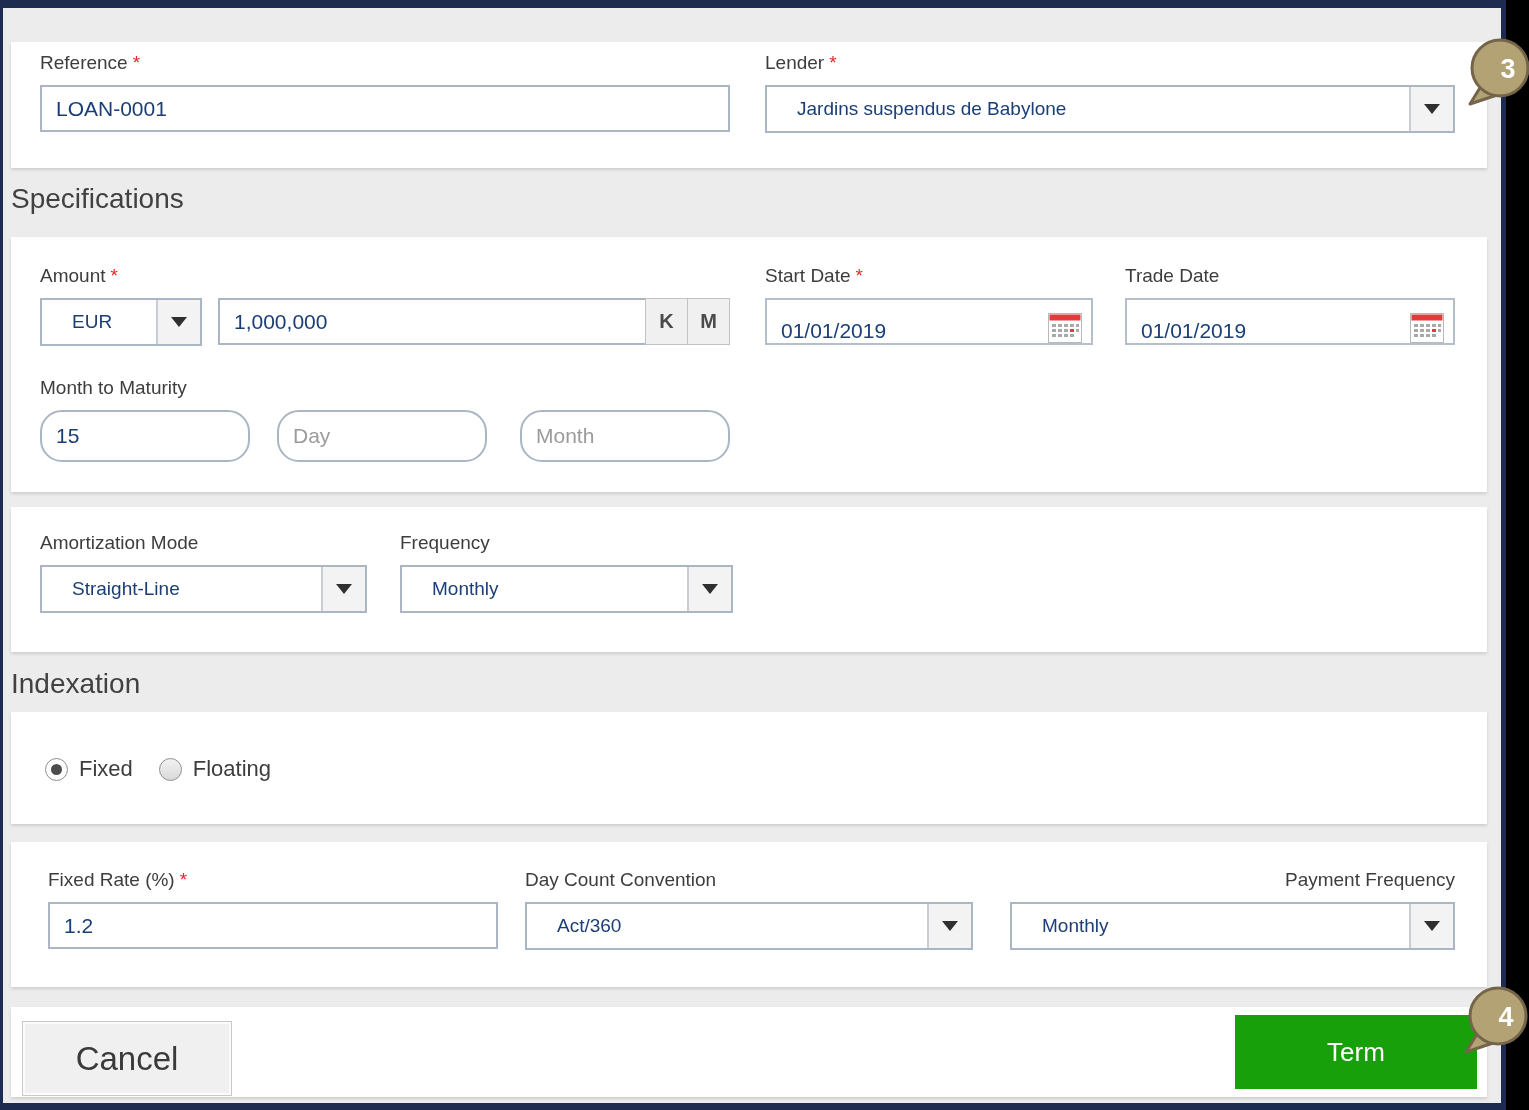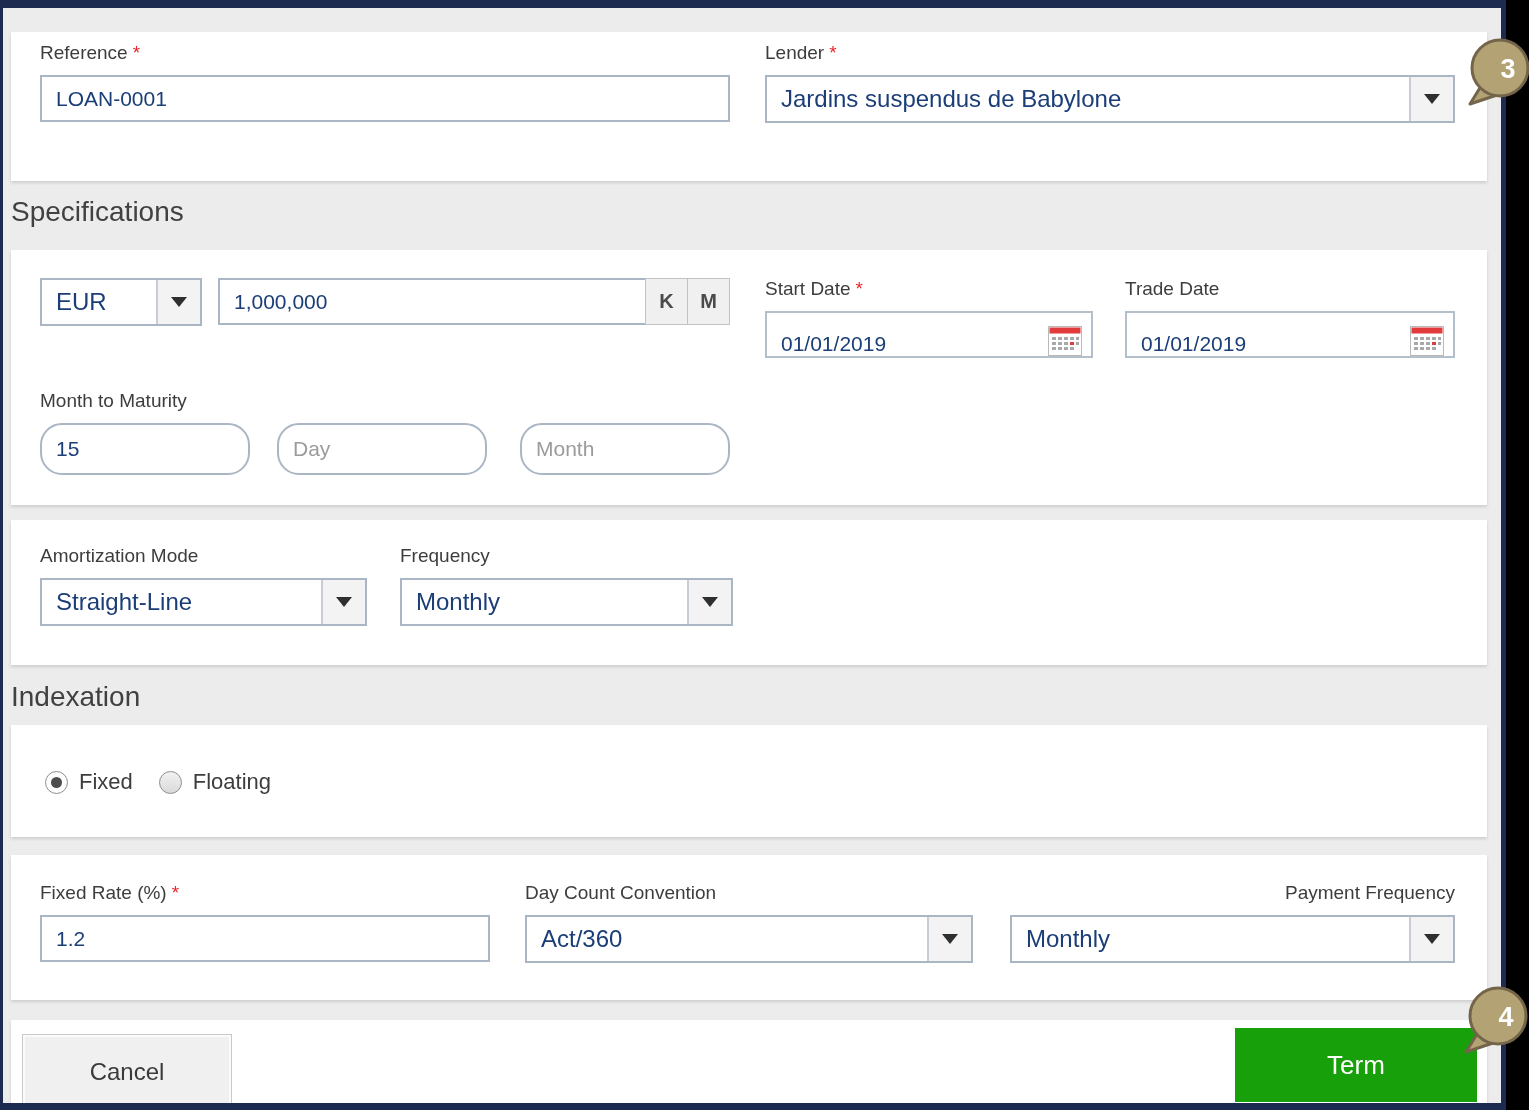--- a/index.html
+++ b/index.html
@@ -23,21 +23,21 @@
     position:relative;
     overflow:hidden;
   }
   
   .card {
     background:#fff;
     margin:0 14px 0 8px;
     position:relative;
     box-shadow:0 2px 3px rgba(0,0,0,.13);
   }
-  .card-header   { margin-top:24px; height:149px; }
+  .card-header   { margin-top:34px; height:126px; }
   .card-spec     { margin-top:22px; height:255px; }
   .card-amort    { margin-top:15px; height:145px; }
   .card-index    { margin-top:12px; height:112px; }
   .card-rate     { margin-top:18px; height:145px; }
   .card-footer   { margin-top:20px; height:90px; }
 
   .section-title {
     font-size:28px; color:#414141; font-weight:400;
     margin:15px 0 0 8px; height:32px; line-height:32px;
   }
@@ -56,21 +56,21 @@
     padding:0 5px 0 14px; outline:none;
   }
   input.text::placeholder { color:#9b9b9b; }
 
   .select {
     display:flex; height:48px;
     border:2px solid #aab6c3; background:#fff;
   }
   .select .val {
     flex:1; display:flex; align-items:center;
-    padding-left:14px; font-size:24px; color:#1b3e77;
+    padding-left:30px; font-size:19px; color:#1b3e77;
     white-space:nowrap; overflow:hidden;
   }
   .select .btn {
     width:44px; flex:none;
     background:#f3f3f3; border-left:2px solid #c8cdd3;
     display:flex; align-items:center; justify-content:center;
     cursor:pointer;
   }
   .caret {
     width:0; height:0;
@@ -127,33 +127,33 @@
     position:relative; flex:none;
   }
   .radio-opt.selected .radio-circle { background:#fdfdfd; }
   .radio-opt.selected .radio-circle::after {
     content:""; position:absolute; left:5px; top:5px;
     width:11px; height:11px; border-radius:50%; background:#4c4c4c;
   }
   .radio-label { font-size:22px; color:#3d3d3d; margin-left:11px; }
 
   
-  .f-rate { left:29px;  top:27px; width:450px; }
+  .f-rate { left:37px;  top:27px; width:450px; }
   .f-dcc  { left:514px; top:27px; width:448px; }
   .f-pf   { left:999px; top:27px; width:445px;text-align:right; }
 
   
   .btn-cancel {
     position:absolute; left:11px; top:14px;
     width:210px; height:75px;
     background:#f0f0f0;
     border:1px solid #c9c9c9;
     box-shadow:inset 0 0 0 2px #fbfbfb;
     font-family:"Liberation Sans", sans-serif;
-    font-size:24px; color:#3a3a3a;
+    font-size:33px; color:#3a3a3a;
     cursor:pointer;
   }
   .btn-done {
     position:absolute; right:10px; top:8px;
     width:242px; height:74px;
     background:#18a00b; border:none;
     font-family:"Liberation Sans", sans-serif;
     font-size:26px; color:#fff;
     cursor:pointer;
   }
@@ -186,20 +186,21 @@
               <span class="caret"></span>
             </div>
         </div>
       </div>
     </div>
 
     <div class="section-title">Specifications</div>
 
     <div class="card card-spec">
       <div class="field f-amount">
+        <div class="label"><span>Amount</span><span class="req">*</span></div>
         <div class="amount-row">
           <div class="select ccy-select">
             <div class="val">EUR</div>
             <div class="btn">
                 <span class="caret"></span>
               </div>
           </div>
           <div class="amount-wrap">
             <input class="text" type="text" value="1,000,000" style="">
             <div class="km">K</div>

